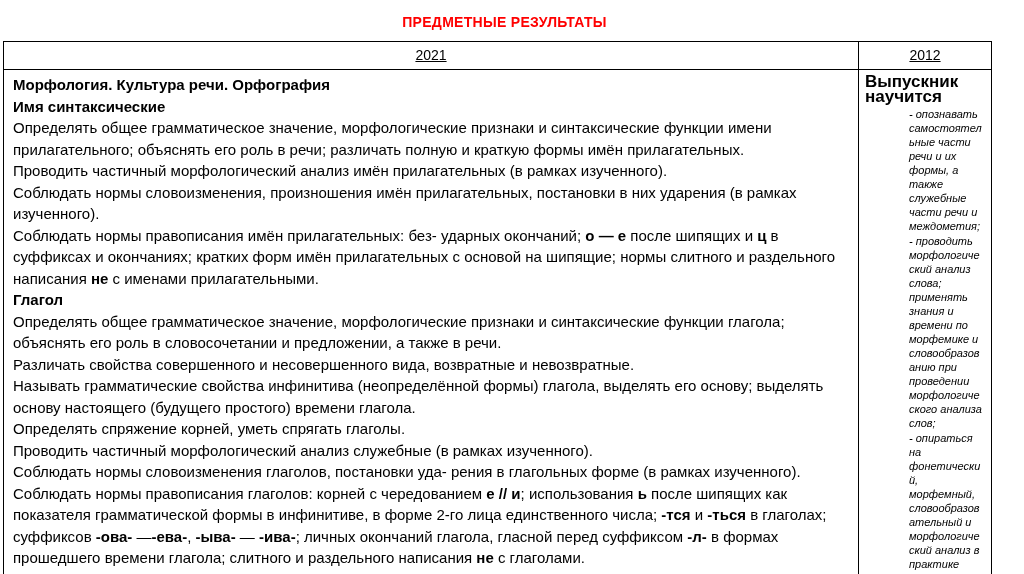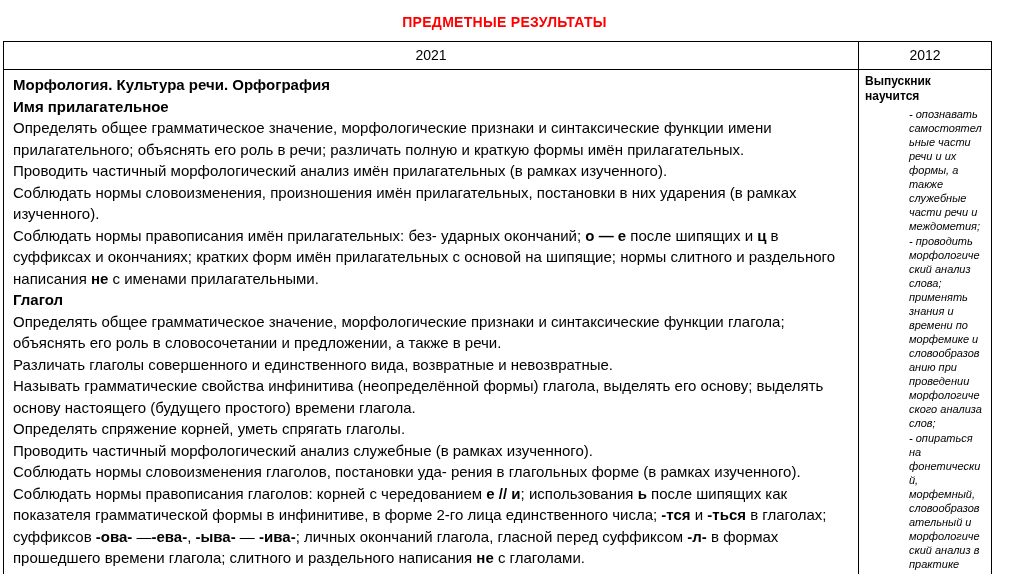--- a/index.html
+++ b/index.html
@@ -26,40 +26,41 @@
   }
   .col-left  { width: 855px; }
   .col-right { width: 133px; }
   th, td { border: 1px solid #000; vertical-align: top; }
   th {
     font-weight: normal;
     font-size: 14px;
     text-align: center;
     padding: 5px 4px;
     height: 28px;
+    text-decoration: underline;
   }
   td.left-cell {
     padding: 4px 10px 4px 9px;
     font-size: 15px;
     line-height: 21.5px;
     height: 497px;
     margin-left: 22px;
   }
   td.right-cell {
     padding: 4px 6px;
     font-size: 11px;
     line-height: 14px;
     overflow-wrap: break-word;
   }
   .para { overflow-wrap: break-word; }
   .b { font-weight: bold; }
   .i { }
   .right-title {
     font-weight: bold;
-    font-size: 12px;
+    font-size: 17px;
     line-height: 15px;
     margin-bottom: 3px;
   }
   .right-item {
     font-style: italic;
     margin-bottom: 1px;
     margin-left: 44px;
   }
 </style>
 </head>
@@ -76,28 +77,28 @@
     <thead>
       <tr>
         <th>2021</th>
         <th>2012</th>
       </tr>
     </thead>
     <tbody>
       <tr>
         <td class="left-cell">
             <div class="para"><span class="b">Морфология. Культура речи. Орфография</span></div>
-            <div class="para"><span class="b">Имя прилагательное</span></div>
+            <div class="para"><span class="b">Имя синтаксические</span></div>
             <div class="para"><span>Определять общее грамматическое значение, морфологические признаки и синтаксические функции имени прилагательного; объяснять его роль в речи; различать полную и краткую формы имён прилагательных.</span></div>
             <div class="para"><span>Проводить частичный морфологический анализ имён прилагательных (в рамках изученного).</span></div>
             <div class="para"><span>Соблюдать нормы словоизменения, произношения имён прилагательных, постановки в них ударения (в рамках изученного).</span></div>
             <div class="para"><span>Соблюдать нормы правописания имён прилагательных: без- ударных окончаний; </span><span class="b i">о — е</span><span> после шипящих и </span><span class="b i">ц</span><span> в суффиксах и окончаниях; кратких форм имён прилагательных с основой на шипящие; нормы слитного и раздельного написания </span><span class="b i">не</span><span> с именами прилагательными.</span></div>
             <div class="para"><span class="b">Глагол</span></div>
             <div class="para"><span>Определять общее грамматическое значение, морфологические признаки и синтаксические функции глагола; объяснять его роль в словосочетании и предложении, а также в речи.</span></div>
-            <div class="para"><span>Различать глаголы совершенного и единственного вида, возвратные и невозвратные.</span></div>
+            <div class="para"><span>Различать свойства совершенного и несовершенного вида, возвратные и невозвратные.</span></div>
             <div class="para"><span>Называть грамматические свойства инфинитива (неопределённой формы) глагола, выделять его основу; выделять основу настоящего (будущего простого) времени глагола.</span></div>
             <div class="para"><span>Определять спряжение корней, уметь спрягать глаголы.</span></div>
             <div class="para"><span>Проводить частичный морфологический анализ служебные (в рамках изученного).</span></div>
             <div class="para"><span>Соблюдать нормы словоизменения глаголов, постановки уда- рения в глагольных форме (в рамках изученного).</span></div>
             <div class="para"><span>Соблюдать нормы правописания глаголов: корней с чередованием </span><span class="b i">е // и</span><span>; использования </span><span class="b i">ь</span><span> после шипящих как показателя грамматической формы в инфинитиве, в форме 2-го лица единственного числа; </span><span class="b i">-тся</span><span> и </span><span class="b i">-ться</span><span> в глаголах; суффиксов </span><span class="b i">-ова-</span><span> —</span><span class="b i">-ева-</span><span>, </span><span class="b i">-ыва-</span><span> — </span><span class="b i">-ива-</span><span>; личных окончаний глагола, гласной перед суффиксом </span><span class="b i">-л-</span><span> в формах прошедшего времени глагола; слитного и раздельного написания </span><span class="b i">не</span><span> с глаголами.</span></div>
           </td>
         <td class="right-cell">
           <div class="right-title">Выпускник научится</div>
           <div>
               <div class="right-item">- опознавать самостоятельные части речи и их формы, а также служебные части речи и междометия;</div>

